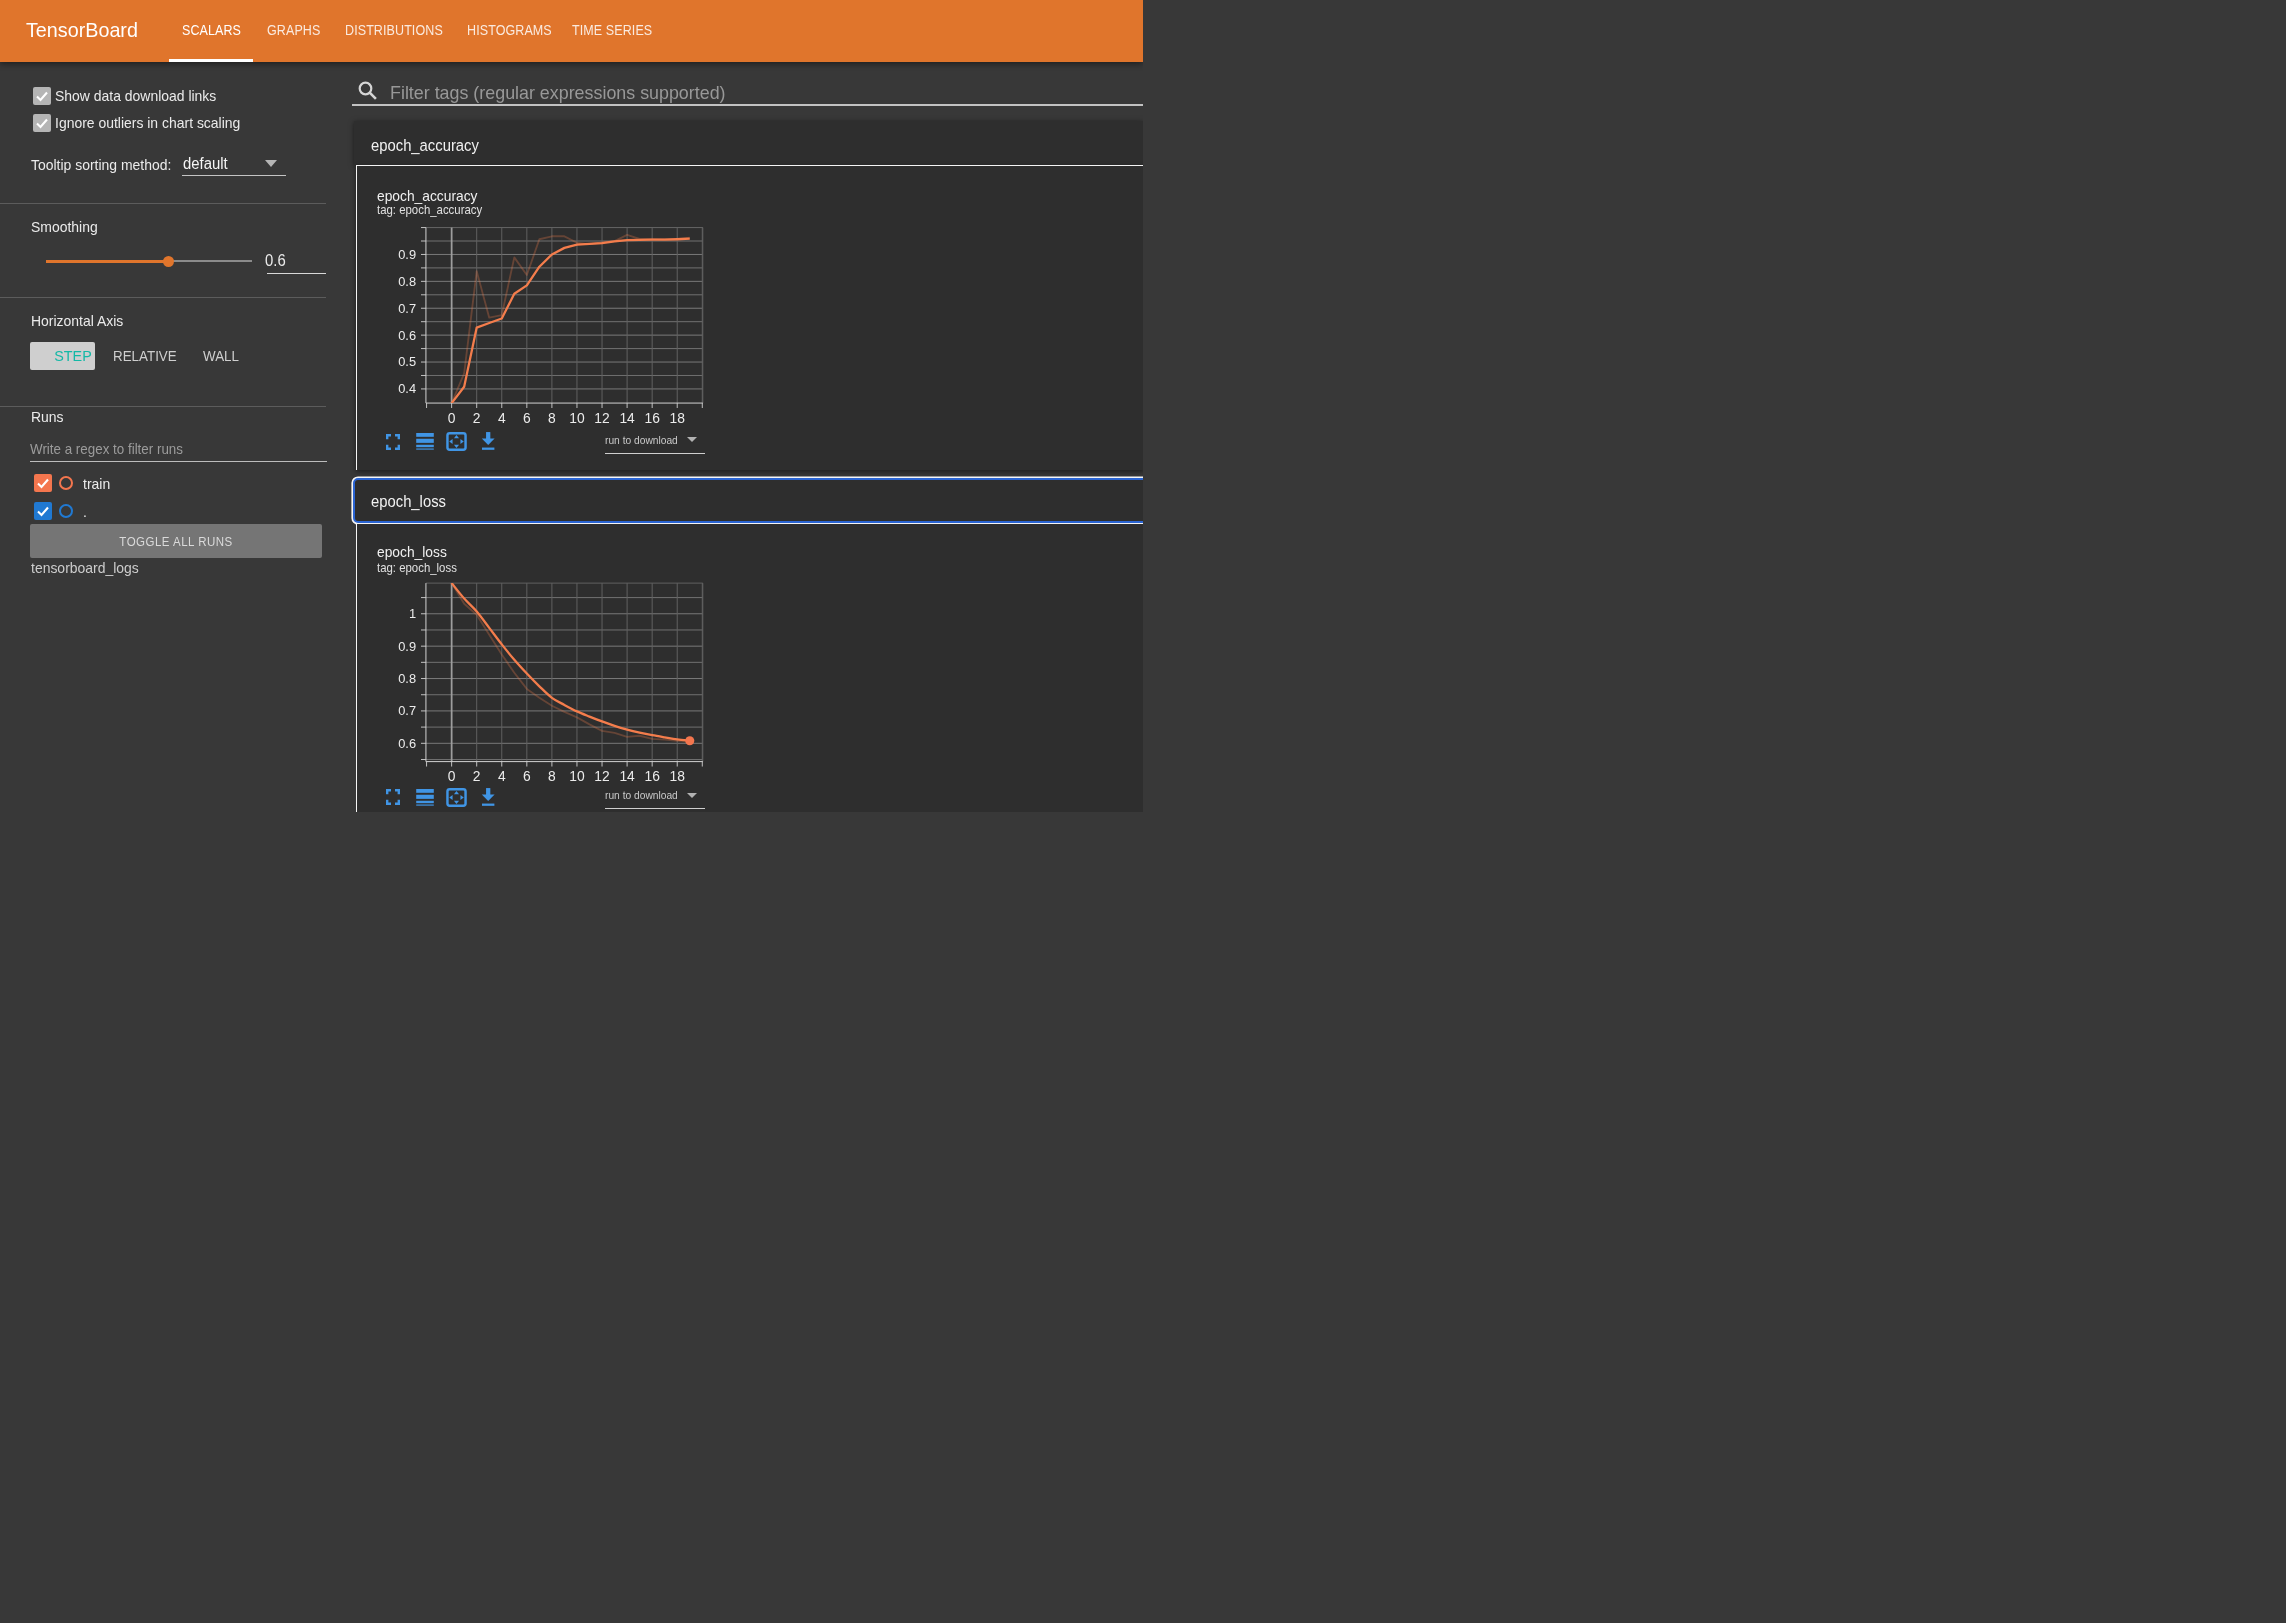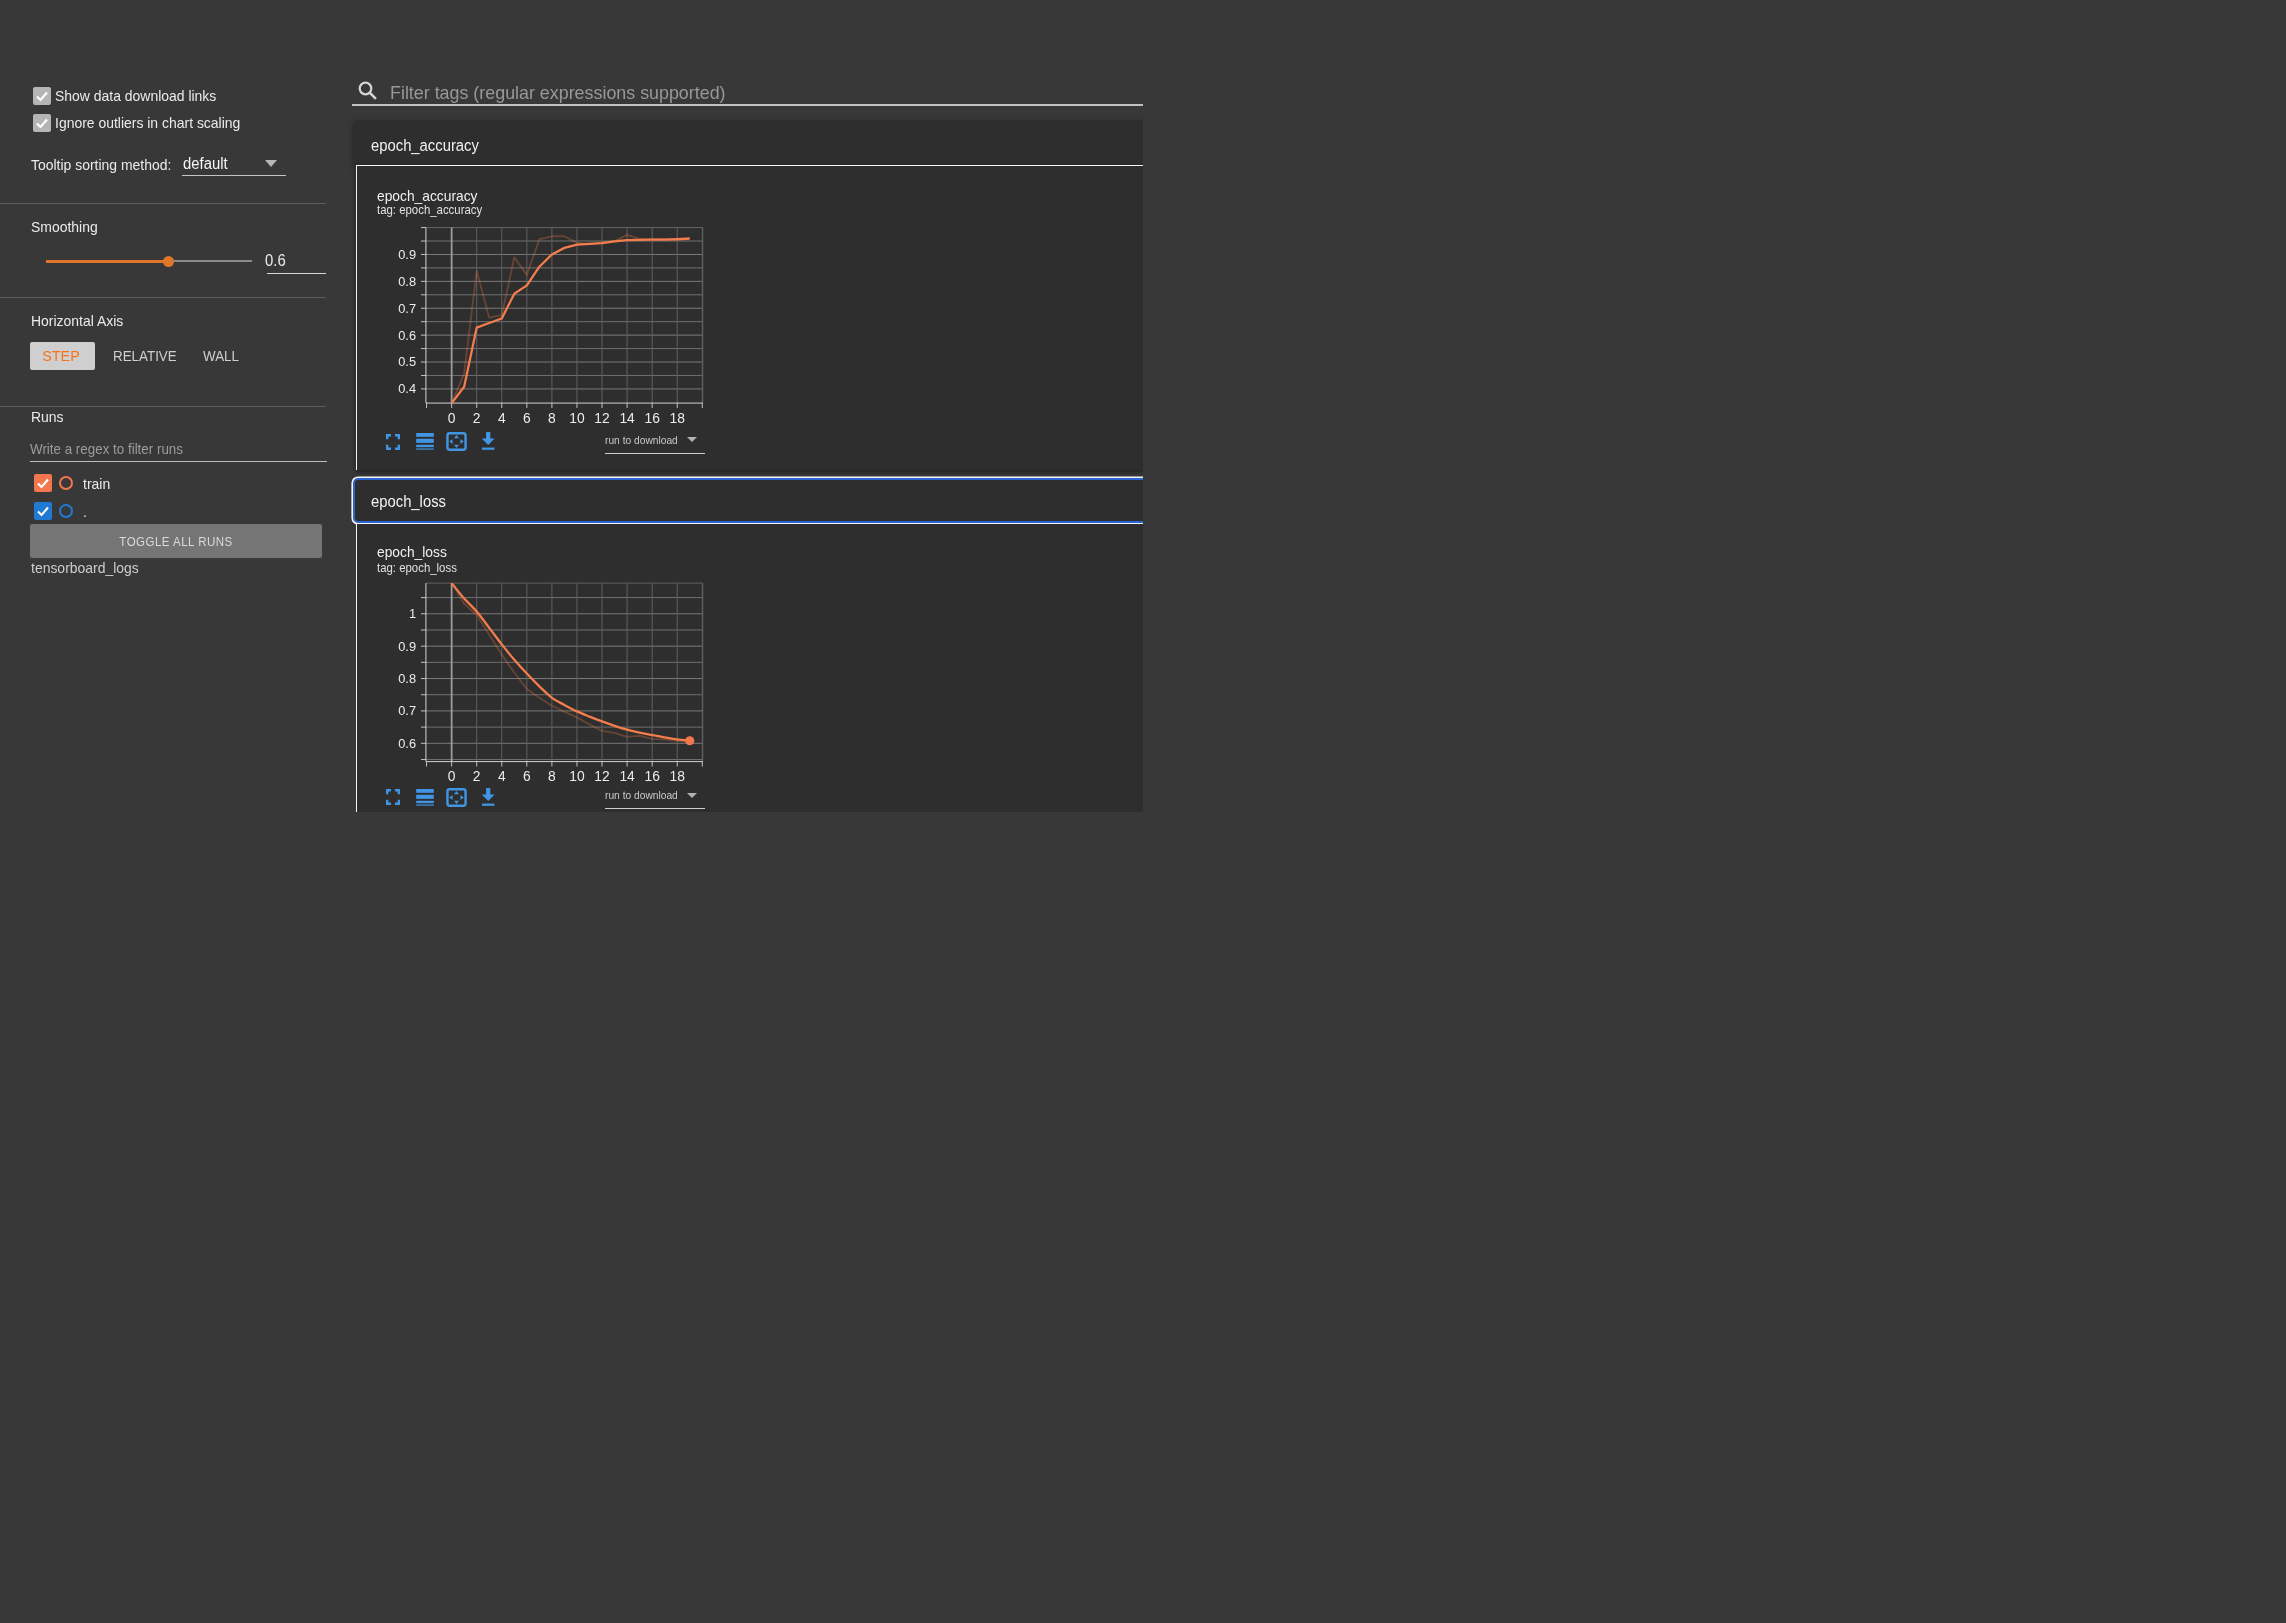--- a/index.html
+++ b/index.html
@@ -27,20 +27,29 @@
   .pane-hdr-title { font-size:16.3px; color:#f2f2f2; transform:scaleX(0.91); transform-origin:left center; white-space:nowrap; }
   .card-title { position:absolute; font-size:15px; color:#f0f0f0; transform:scaleX(0.92); transform-origin:left center; white-space:nowrap; }
   .card-tag { position:absolute; font-size:12.4px; color:#e0e0e0; transform:scaleX(0.92); transform-origin:left center; white-space:nowrap; }
   .rtd { position:absolute; font-size:11px; color:#c9c9c9; transform:scaleX(0.93); transform-origin:left center; white-space:nowrap; }
   svg text { font-family:"Liberation Sans", sans-serif; }
 </style>
 </head>
 <body>
 <div id="page">
 
+  <div id="hdr">
+    <span id="logo">TensorBoard</span>
+    <span class="tab active" style="left:182px;">SCALARS</span>
+    <span class="tab" style="left:267px;">GRAPHS</span>
+    <span class="tab" style="left:345px;">DISTRIBUTIONS</span>
+    <span class="tab" style="left:467px;">HISTOGRAMS</span>
+    <span class="tab" style="left:572px;">TIME&nbsp;SERIES</span>
+    <div id="tabline"></div>
+  </div>
 
   <div class="abs" style="left:0;top:62px;width:327px;height:749px;text-decoration:underline;">
 
     <div class="cb" style="left:33px;top:25px;background:#b5b5b5;">
       <svg width="18" height="18" viewBox="0 0 18 18">
           <polyline points="4,9.5 7.5,13 14,5.5" fill="none" stroke="#fff" stroke-width="2.1"></polyline>
         </svg>
     </div>
     <span class="sblabel" style="left:55px;top:25px;">Show data download links</span>
     <div class="cb" style="left:33px;top:52px;background:#b5b5b5;">
@@ -62,21 +71,21 @@
     <div class="abs" style="left:46px;top:198px;width:206px;height:2px;background:#8b8b8b;"></div>
     <div class="abs" style="left:46px;top:198px;width:123px;height:3px;background:#e0752c;"></div>
     <div class="abs" style="left:163px;top:194px;width:11px;height:11px;border-radius:50%;background:#e0752c;"></div>
     <span class="sblabel" style="left:265px;top:190px;font-size:16px;">0.6</span>
     <div class="abs" style="left:267px;top:211px;width:59px;height:1px;background:#d8d8d8;"></div>
 
     <div class="divider" style="top:235px;"></div>
 
     <span class="sblabel" style="left:31px;top:250px;">Horizontal Axis</span>
     <div class="abs" style="left:30px;top:280px;width:65px;height:28px;background:#cfcfcf;border-radius:2px;"></div>
-    <span class="abs" style="left:18px;top:286px;width:86px;text-align:center;font-size:14.4px;color:#f97316;">STEP</span>
+    <span class="abs" style="left:30px;top:286px;width:86px;text-align:center;font-size:14.4px;color:#14b8a6;">STEP</span>
     <span class="sblabel" style="left:113px;top:286px;font-size:14.4px;color:#cfcfcf;">RELATIVE</span>
     <span class="sblabel" style="left:203px;top:286px;font-size:14.4px;color:#cfcfcf;">WALL</span>
 
     <div class="divider" style="top:344px;"></div>
 
     <span class="sblabel" style="left:31px;top:346px;">Runs</span>
     <span class="sblabel" style="left:30px;top:379px;color:#9b9b9b;font-size:14.4px;">Write a regex to filter runs</span>
     <div class="abs" style="left:30px;top:399px;width:297px;height:1px;background:#bdbdbd;"></div>
 
     <div class="cb" style="left:34px;top:412px;background:#f4764e;">

